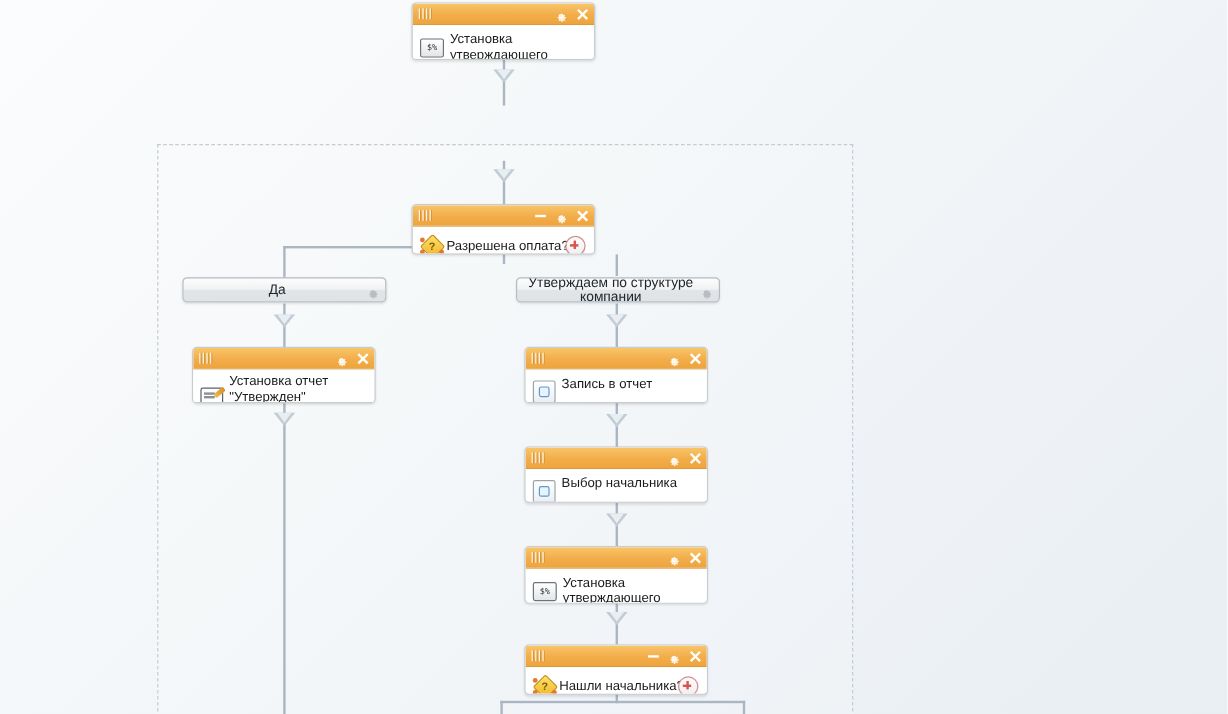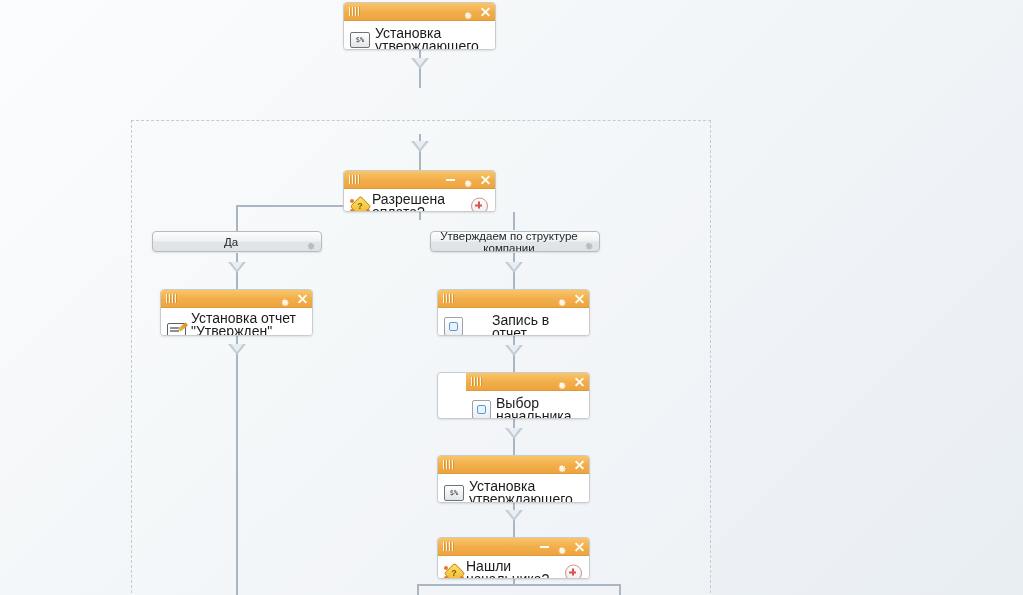--- a/index.html
+++ b/index.html
@@ -113,21 +113,21 @@
   .node-body {
     position: relative;
     padding: 4px 6px 4px 6px;
     min-height: 30px;
     display: flex;
     align-items: center;
     gap: 5px;
     background: #ffffff;
   }
   .node-label {
-    font-size: 14px;
+    font-size: 11px;
     color: #1b1b1b;
     line-height: 13px;
     white-space: pre-line;
   }
 
   
   .ico { flex: 0 0 auto; width: 18px; height: 18px; position: relative; }
 
   .ico-approver {
     width: 18px; height: 14px;
@@ -431,25 +431,25 @@
           <svg width="11" height="11" viewBox="0 0 16 16">
               <path fill="#fffdf8" d="M8 5.2a2.8 2.8 0 100 5.6 2.8 2.8 0 000-5.6zm0 4.2a1.4 1.4 0 110-2.8 1.4 1.4 0 010 2.8z"></path>
               <path fill="#fffdf8" d="M14 9.1l-1.3-.2a4.9 4.9 0 00-.4-1l.8-1-1.1-1.1-1 .8a4.9 4.9 0 00-1-.4L9.8 5H8.2l-.2 1.3a4.9 4.9 0 00-1 .4l-1-.8-1.1 1.1.8 1a4.9 4.9 0 00-.4 1L4 9.1v1.6l1.3.2c.1.35.23.68.4 1l-.8 1 1.1 1.1 1-.8c.32.17.65.3 1 .4l.2 1.3h1.6l.2-1.3c.35-.1.68-.23 1-.4l1 .8 1.1-1.1-.8-1c.17-.32.3-.65.4-1l1.3-.2V9.1z" opacity=".85"></path>
             </svg>
         </span>
         <span class="btn-close"></span>
       </span>
     </div>
     <div class="node-body" style="align-items:flex-start; padding-top:3px;">
       <span class="ico ico-report" style="margin-top:6px;"></span>
-      <span class="node-label" style="margin-top:3px;margin-left:24px;">Запись в отчет</span>
-    </div>
-  </div>
-
-  <div class="node" style="left:437px; top:372px; width:153px; height:47px;padding-left:28px;">
+      <span class="node-label" style="margin-top:3px;">Запись в отчет</span>
+    </div>
+  </div>
+
+  <div class="node" style="left:437px; top:372px; width:153px; height:47px;">
     <div class="node-header">
       <span class="grip">
           <i></i>
           <i></i>
           <i></i>
           <i></i>
         </span>
       <span class="hdr-btns">
         <span class="btn-gear">
           <svg width="11" height="11" viewBox="0 0 16 16">

